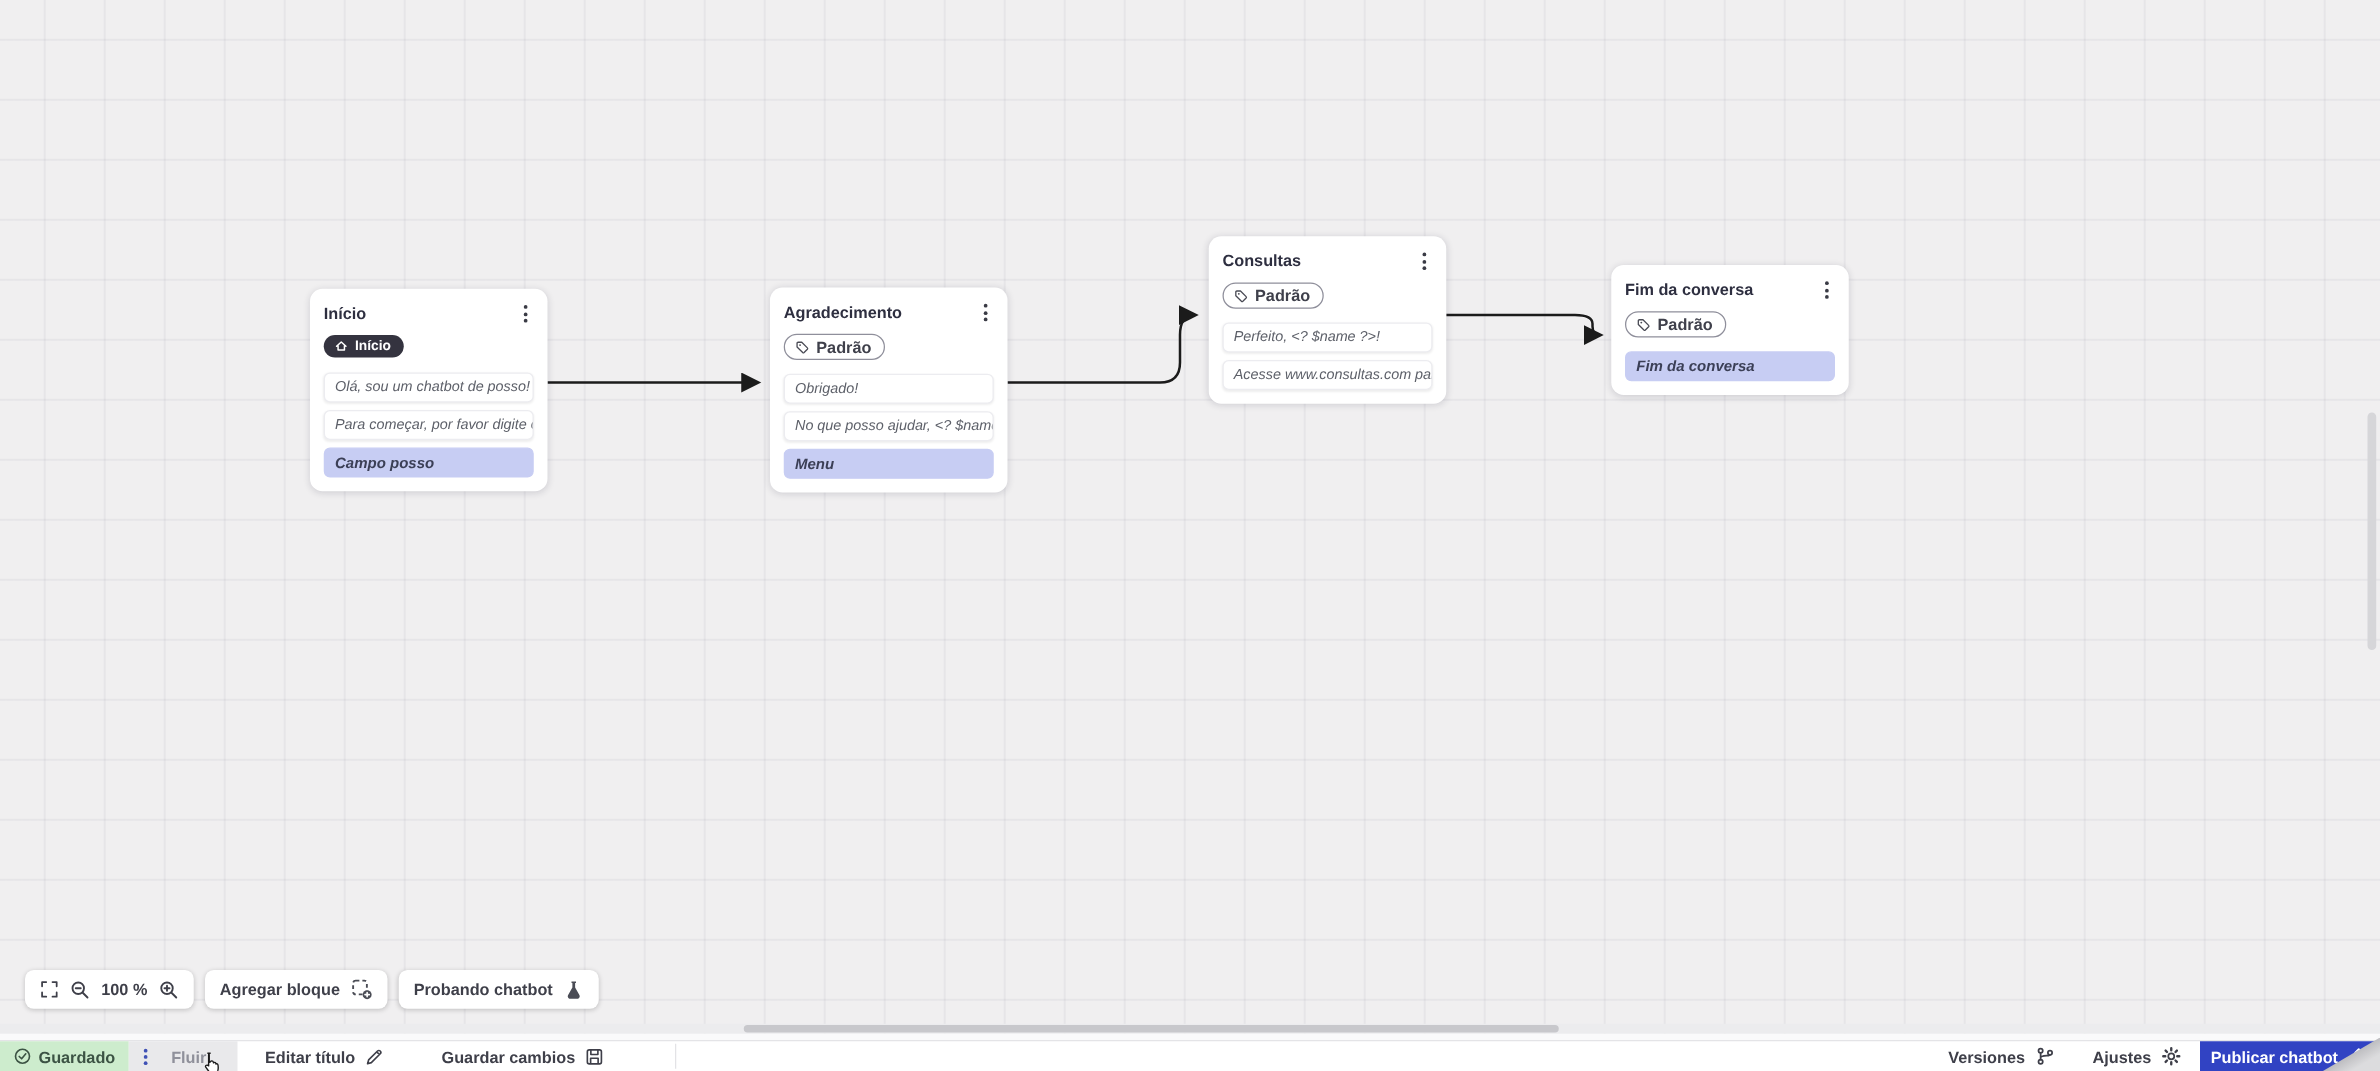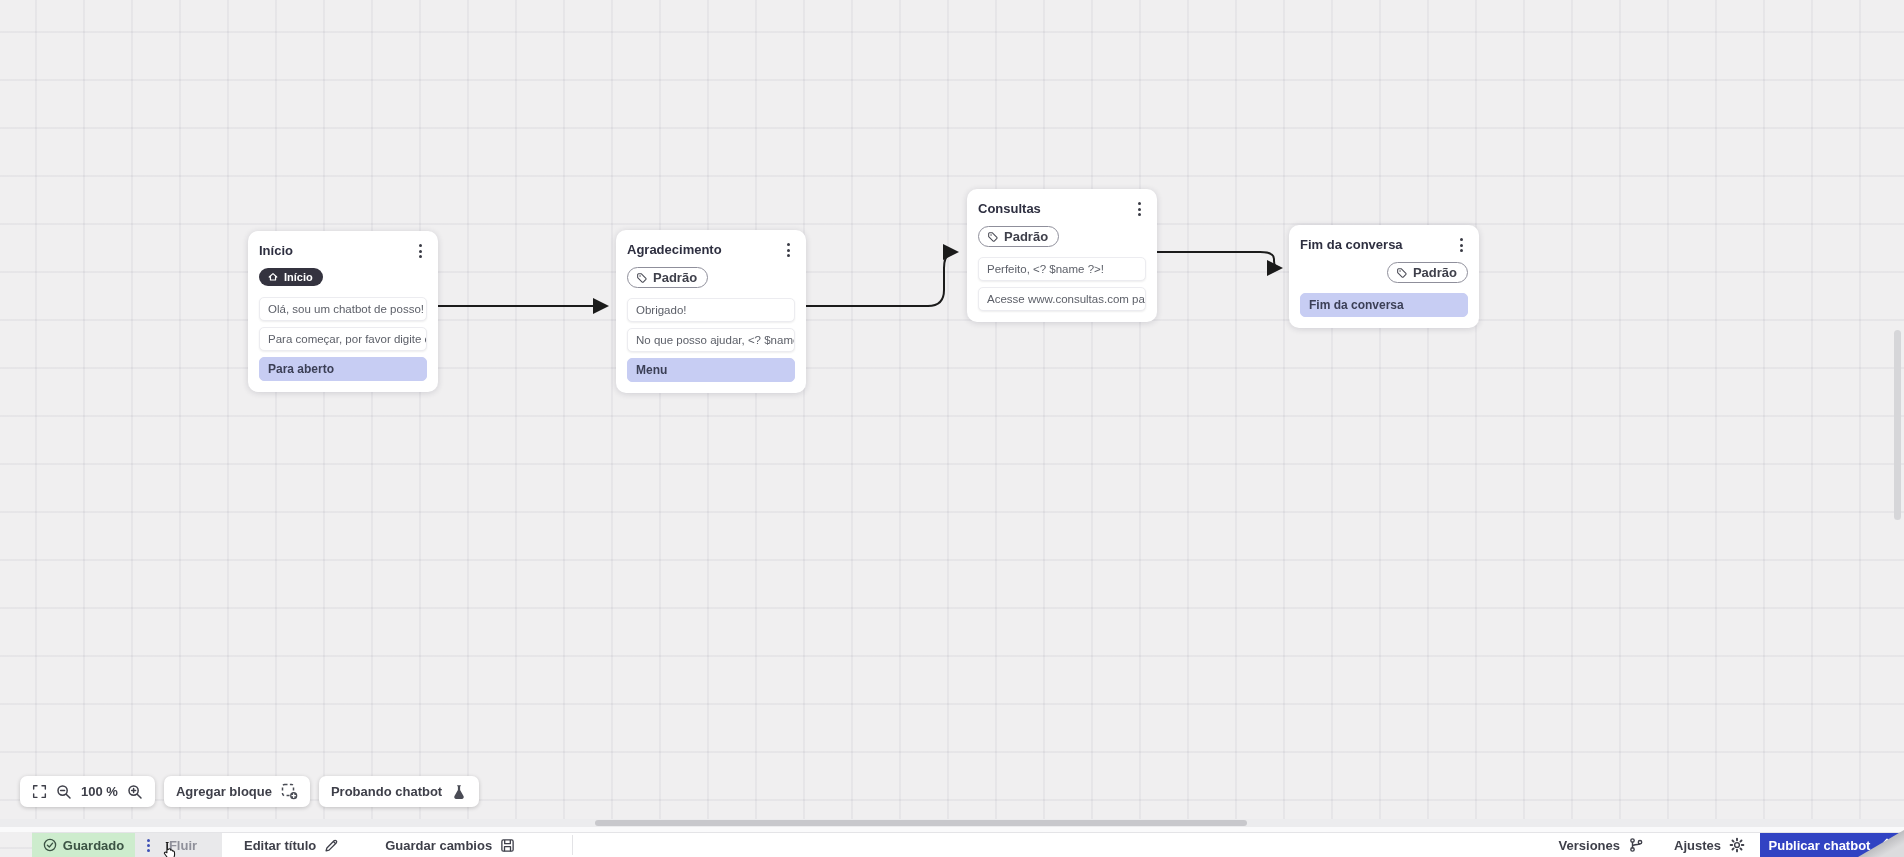--- a/index.html
+++ b/index.html
@@ -28,48 +28,48 @@
   .kebab i { width:3px; height:3px; border-radius:50%; background:#3a3b45; }
   .badge-dark { display:inline-flex; align-items:center; gap:5px; margin-top:7px;
     background:#34333f; color:#fff; border-radius:11px; padding:3px 10px 3px 8px;
     font-size:11px; font-weight:700; }
   .badge-outline { display:inline-flex; align-items:center; gap:5px; margin-top:7px;
     background:#fff; color:#3f404b; border:1px solid #8f8f9b; border-radius:11px;
     padding:2px 10px 2px 8px; font-size:13px; font-weight:700; }
   .items { margin-top:10px; display:flex; flex-direction:column; gap:6px; }
   .item { height:24px; background:#fff; border:1px solid #ececf0; border-radius:5px;
     box-shadow:0 1px 2px rgba(0,0,0,.07); display:flex; align-items:center;
-    padding:0 8px; font-size:11.5px; color:#5d6069; white-space:nowrap; overflow:hidden; cursor:pointer; }
+    padding:0 8px; font-size:11.5px; color:#5d6069; white-space:nowrap; overflow:hidden; cursor:pointer;font-style:italic; }
   .item.hl { background:#c7cdf3; border-color:#c7cdf3; box-shadow:none;
     color:#3b3f56; font-weight:700; font-size:12px; }
 
   #node-inicio        { left:248px;  top:231px; }
   #node-agradecimento { left:616px;  top:230px; }
   #node-consultas     { left:967px;  top:189px; }
-  #node-fim           { left:1289px; top:225px;text-align:right; }
+  #node-fim           { left:1289px; top:212px; }
 
   
   #toolbar { position:absolute; left:20px; top:776px; display:flex; gap:9px; }
   .pill { height:31px; background:#fff; border-radius:7px;
     box-shadow:0 1px 4px rgba(0,0,0,.2); display:flex; align-items:center;
     padding:0 12px; gap:9px; font-size:13px; font-weight:600; color:#3e3f49; cursor:pointer; }
   .pill .ico { display:flex; align-items:center; cursor:pointer; }
 
   
   #hscroll-track { position:absolute; left:0; right:0; top:819px; height:8px; background:#ececee; }
   #hscroll-thumb { position:absolute; left:595px; top:820px; width:652px; height:6px;
     border-radius:3px; background:#c8c8cc; }
   #above-bar { position:absolute; left:0; right:0; top:827px; height:5px; background:#fafafb; }
   #vscroll-thumb { position:absolute; left:1894px; top:330px; width:7px; height:190px;
     border-radius:4px; background:#d6d6d9; }
 
   
   #bottombar { position:absolute; left:0; right:0; bottom:0; height:25px; background:#fff;
     border-top:1px solid #e4e4e7; display:flex; align-items:stretch;
-    font-size:13px; font-weight:700; color:#3e3f49;margin-left:32px; }
+    font-size:13px; font-weight:700; color:#3e3f49; }
   #saved-chip { width:103px; background:#cdeccd; color:#3c5344;
     display:flex; align-items:center; justify-content:center; gap:6px; }
   #flow-tab { width:87px; background:#e9e9eb; display:flex; align-items:center; cursor:pointer; }
   #flow-tab .kebab-v { display:flex; flex-direction:column; gap:2px; margin-left:12px; }
   #flow-tab .kebab-v i { width:3px; height:3px; border-radius:50%; background:#3f51b5; }
   #flow-tab .lbl { flex:1; text-align:center; color:#8f909a; padding-right:6px; }
   .bar-btn { display:flex; align-items:center; gap:8px; padding:0 15px; cursor:pointer; }
   #edit-title-btn { margin-left:7px; }
   #save-changes-btn { margin-left:16px; }
   .bar-divider { width:1px; background:#e3e3e6; margin:2px 0 2px 42px; }
@@ -114,21 +114,21 @@
     </div>
     <span class="badge-dark">
       <svg width="12" height="12" viewBox="0 0 16 16">
           <path d="M3 8 L8 3.5 L13 8 M4.6 7.2 V12 h6.8 V7.2" fill="none" stroke="#fff" stroke-width="1.6" stroke-linecap="round" stroke-linejoin="round"></path>
         </svg>
       <span>Início</span>
     </span>
     <div class="items">
       <div class="item">Olá, sou um chatbot de posso!</div>
       <div class="item">Para começar, por favor digite o ...</div>
-      <div class="item hl">Para aberto</div>
+      <div class="item hl">Campo posso</div>
     </div>
   </div>
 
   <div class="node" id="node-agradecimento">
     <div class="node-header">
       <span class="node-title">Agradecimento</span>
       <span class="kebab">
           <i></i>
           <i></i>
           <i></i>

